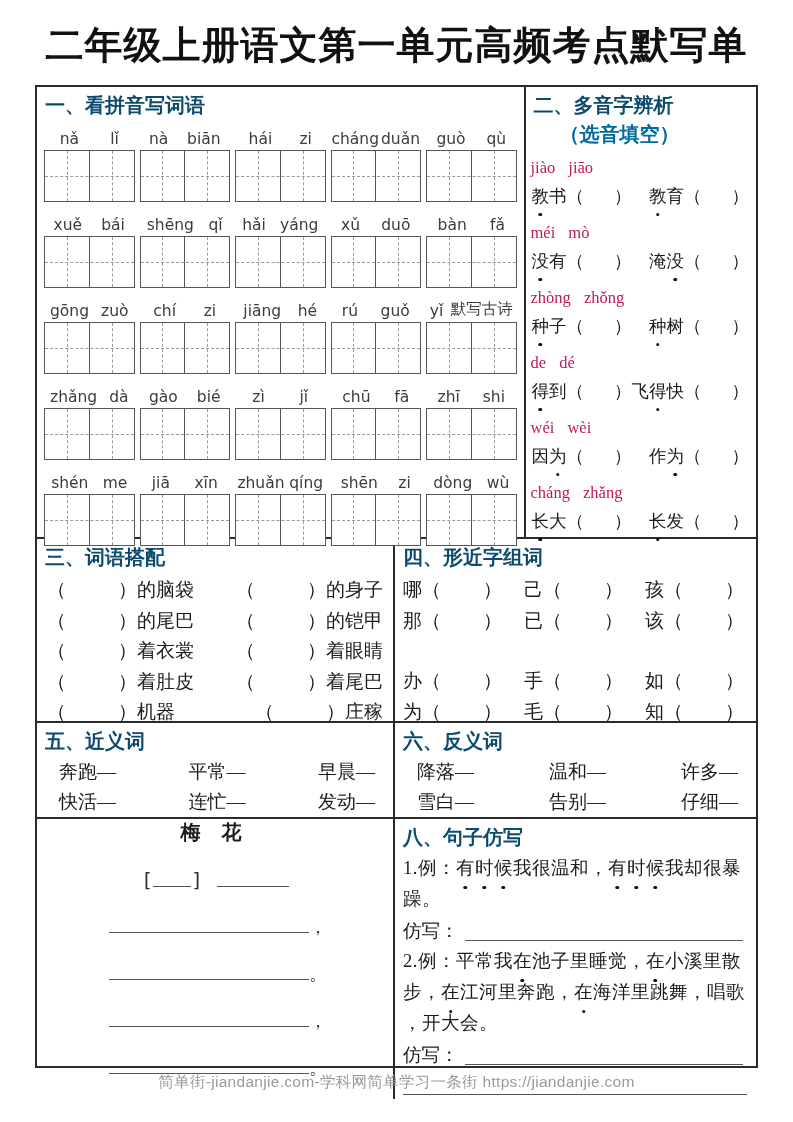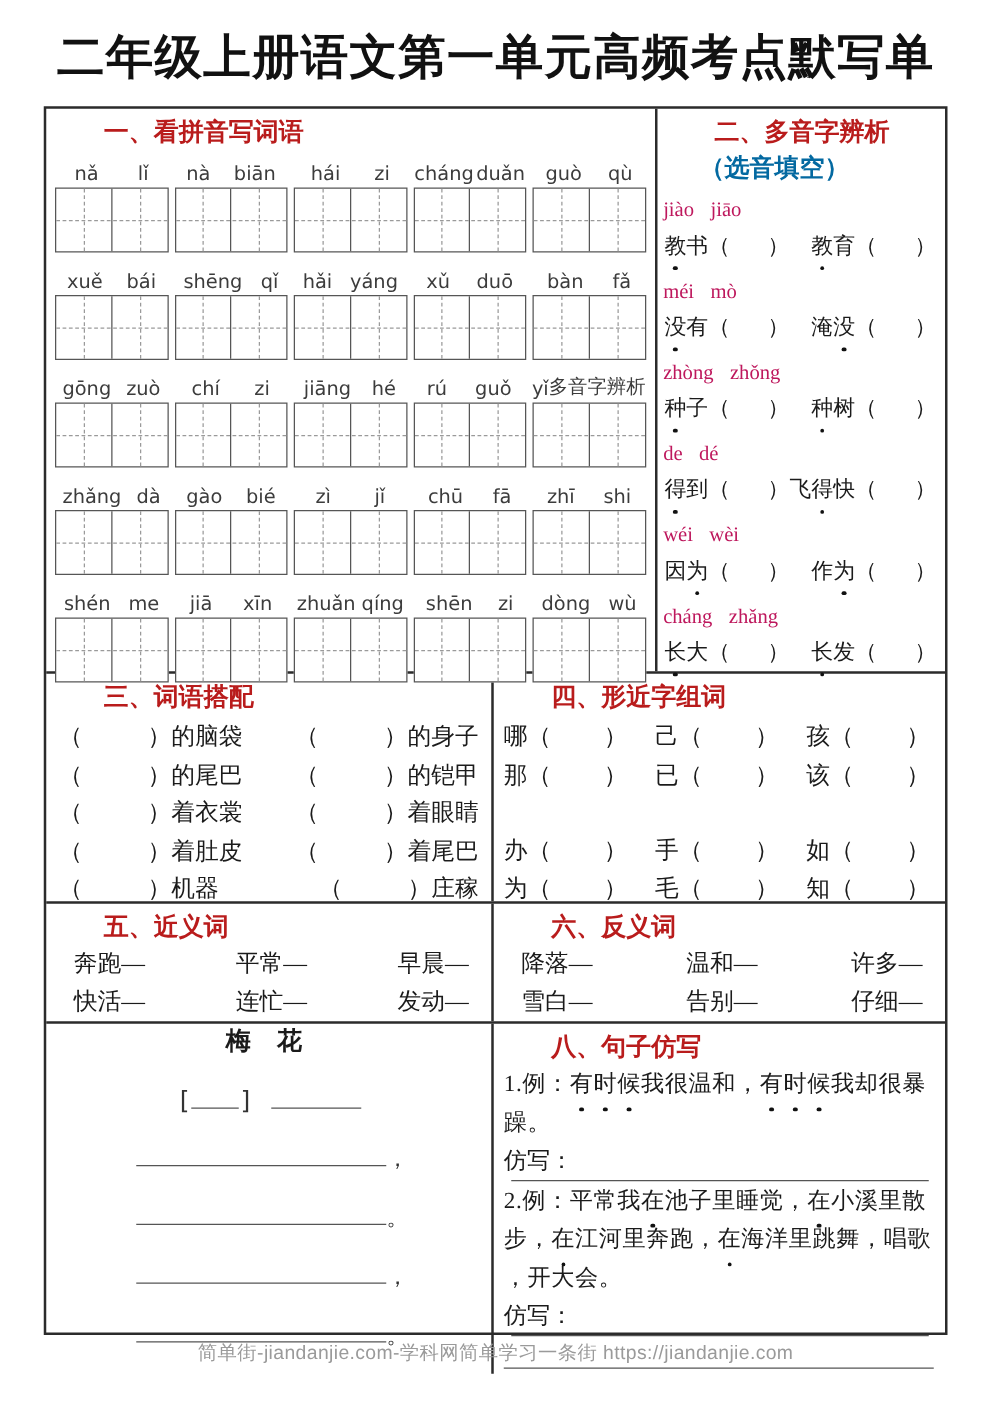--- a/index.html
+++ b/index.html
@@ -31,23 +31,22 @@
   .rowA { height: 452px; border-bottom: 2px solid #2b2b2b; }
   .rowB { height: 184px; border-bottom: 2px solid #2b2b2b; }
   .rowC { height: 100px;  border-bottom: 2px solid #2b2b2b; }
   .rowD { flex: 1; }
   .cellL { border-right: 2px solid #2b2b2b; }
   .rowA .cellL { width: 491px; }
   .rowB .cellL, .rowC .cellL, .rowD .cellL { width: 358px; }
   .cellR { flex: 1; }
 
   .sec-title {
-    font-size: 20px; font-weight: 700; color: #b91c1c;
+    font-size: 20px; font-weight: 700; color: #0c4a6e;
     padding: 5px 8px 2px 8px;
-    margin-left: 38px;
   }
 
   
   .s1-body { padding: 2px 7px 0 7px; }
   .s1-row { margin-bottom: 7px; }
   .py-line { display: flex; gap: 5px; height: 25px; align-items: flex-end; }
   .py-pair {
     flex: 1; display: flex; justify-content: space-around; align-items: flex-end;
     font-family: "DejaVu Sans", sans-serif;
     font-size: 15.5px; color: #3c3c3c; white-space: nowrap;
@@ -114,21 +113,21 @@
   .bl-in-bracket { width: 38px; }
   .bl-author { width: 72px; margin-left: 14px; }
   .bracket { font-family: "DejaVu Sans Mono", monospace; font-size: 20px; color: #333; }
   .poem-line { margin-top: 23px; font-size: 17px; }
   .bl-poem { width: 200px; }
   .poem-punct { display: inline-block; width: 12px; text-align: left; font-size: 18px; color: #333; }
 
   
   .s8-body { padding: 0 9px 0 8px; font-size: 18.5px; }
   .s8-ex { line-height: 31px; letter-spacing: 0.5px; }
-  .s8-fw { display: flex; height: 31px; flex-direction: column; }
+  .s8-fw { display: flex; align-items: flex-end; height: 31px; }
   .s8-fw .fw-label { white-space: nowrap; line-height: 29px; }
   .s8-fw .fw-line { flex: 1; border-bottom: 1.5px solid #555; margin: 0 4px 5px 6px; }
   .s8-final { height: 29px; display: flex; align-items: flex-end; }
   .s8-final .fw-line { flex: 1; border-bottom: 1.5px solid #555; margin-bottom: 4px; }
 
   .footer {
     position: absolute; left: 0; right: 0; top: 1072px;
     text-align: center;
     font-family: "Liberation Sans", sans-serif;
     font-size: 15.5px; color: #9a9a9a; letter-spacing: 0.3px;
@@ -252,21 +251,21 @@
                 <div class="py-pair">
                   <span>jiāng</span>
                   <span>hé</span>
                 </div>
                 <div class="py-pair">
                   <span>rú</span>
                   <span>guǒ</span>
                 </div>
                 <div class="py-pair">
                   <span>yǐ</span>
-                  <span>多音字辨析</span>
+                  <span>默写古诗</span>
                 </div>
               </div>
               <div class="grid-line">
                 <div class="tzg">
                   <div class="tcell"></div>
                   <div class="tcell"></div>
                 </div>
                 <div class="tzg">
                   <div class="tcell"></div>
                   <div class="tcell"></div>

